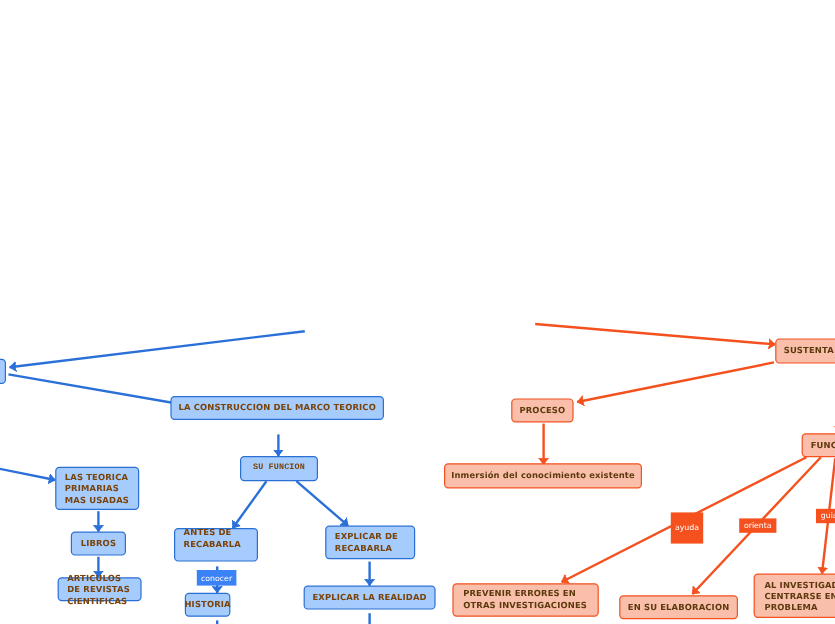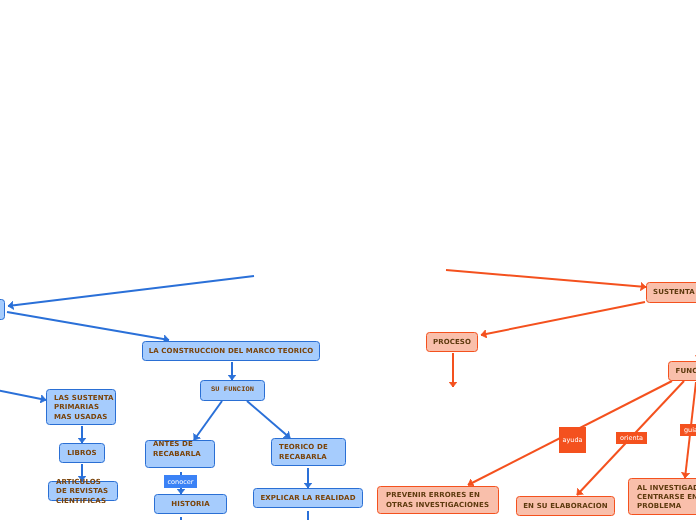--- a/index.html
+++ b/index.html
@@ -56,31 +56,31 @@
     <path d="M696,382 L685,478" marker-end="url(#ao)"></path>
     <path d="M704,340 L698,361" marker-end="url(#ao)"></path>
   </g>
 </svg>
 
 <div class="node blue" style="left:-61px;top:299px;width:66px;height:21px;font-size:7px;overflow:hidden;">
   <span></span>
 </div>
 
 
-<div class="node blue" style="left:142px;top:341px;width:178px;height:20px;font-size:7px;padding-top:1px;">
+<div class="node blue" style="left:142px;top:330px;width:178px;height:20px;font-size:7px;padding-top:1px;">
   <span>LA CONSTRUCCION DEL MARCO TEORICO</span>
 </div>
 
 <div class="node blue" style="left:200px;top:380px;width:65px;height:21px;font-size:7px;padding-top:1px;font-family:Liberation Mono, monospace;">
   <span>SU FUNCION</span>
 </div>
 
 <div class="node blue" style="left:46px;top:389px;width:70px;height:36px;font-size:7px;padding:2px 7px 0;justify-content:flex-start;text-align:left;">
   <div>
-    <div>LAS SUSTENTA</div>
+    <div>LAS TEORICA</div>
     <div>PRIMARIAS</div>
     <div>MAS USADAS</div>
   </div>
 </div>
 
 <div class="node blue" style="left:59px;top:443px;width:46px;height:20px;font-size:7px;padding-top:1px;">
   <span>LIBROS</span>
 </div>
 
 <div class="node blue" style="left:48px;top:481px;width:70px;height:20px;font-size:7px;padding:2px 7px 0;justify-content:flex-start;text-align:left;">
@@ -93,41 +93,44 @@
 
 <div class="node blue" style="left:145px;top:440px;width:70px;height:28px;font-size:7px;padding:1px 7px 10px;justify-content:flex-start;text-align:left;">
   <div>
     <div>ANTES DE</div>
     <div>RECABARLA</div>
   </div>
 </div>
 
 <div class="node blue" style="left:271px;top:438px;width:75px;height:28px;font-size:7px;padding:1px 7px 0;justify-content:flex-start;text-align:left;">
   <div>
-    <div>TEORICO DE</div>
+    <div>EXPLICAR DE</div>
     <div>RECABARLA</div>
   </div>
 </div>
 
-<div class="node blue" style="left:154px;top:494px;width:73px;height:20px;font-size:7px;padding-top:1px;">
+<div class="node blue" style="left:154px;top:494px;width:38px;height:20px;font-size:7px;padding-top:1px;">
   <span>HISTORIA</span>
 </div>
 
 <div class="node blue" style="left:253px;top:488px;width:110px;height:20px;font-size:7px;padding-top:1px;">
   <span>EXPLICAR LA REALIDAD</span>
 </div>
 
 <div class="node orange" style="left:646px;top:282px;width:56px;height:21px;font-size:7px;padding-top:1px;">
   <span>SUSTENTA</span>
 </div>
 
 <div class="node orange" style="left:426px;top:332px;width:52px;height:20px;font-size:7px;padding-top:1px;">
   <span>PROCESO</span>
 </div>
 
+<div class="node orange" style="left:370px;top:386px;width:165px;height:21px;font-size:7px;padding-top:1px;">
+  <span>Inmersión del conocimiento existente</span>
+</div>
 
 <div class="node orange" style="left:668px;top:361px;width:62px;height:20px;font-size:7px;padding-top:1px;">
   <span>FUNCIONES</span>
 </div>
 
 <div class="node orange" style="left:516px;top:496px;width:99px;height:20px;font-size:7px;padding-top:1px;">
   <span>EN SU ELABORACION</span>
 </div>
 
 <div class="node orange" style="left:377px;top:486px;width:122px;height:28px;font-size:7px;padding:1px 8px 0;justify-content:flex-start;text-align:left;">

